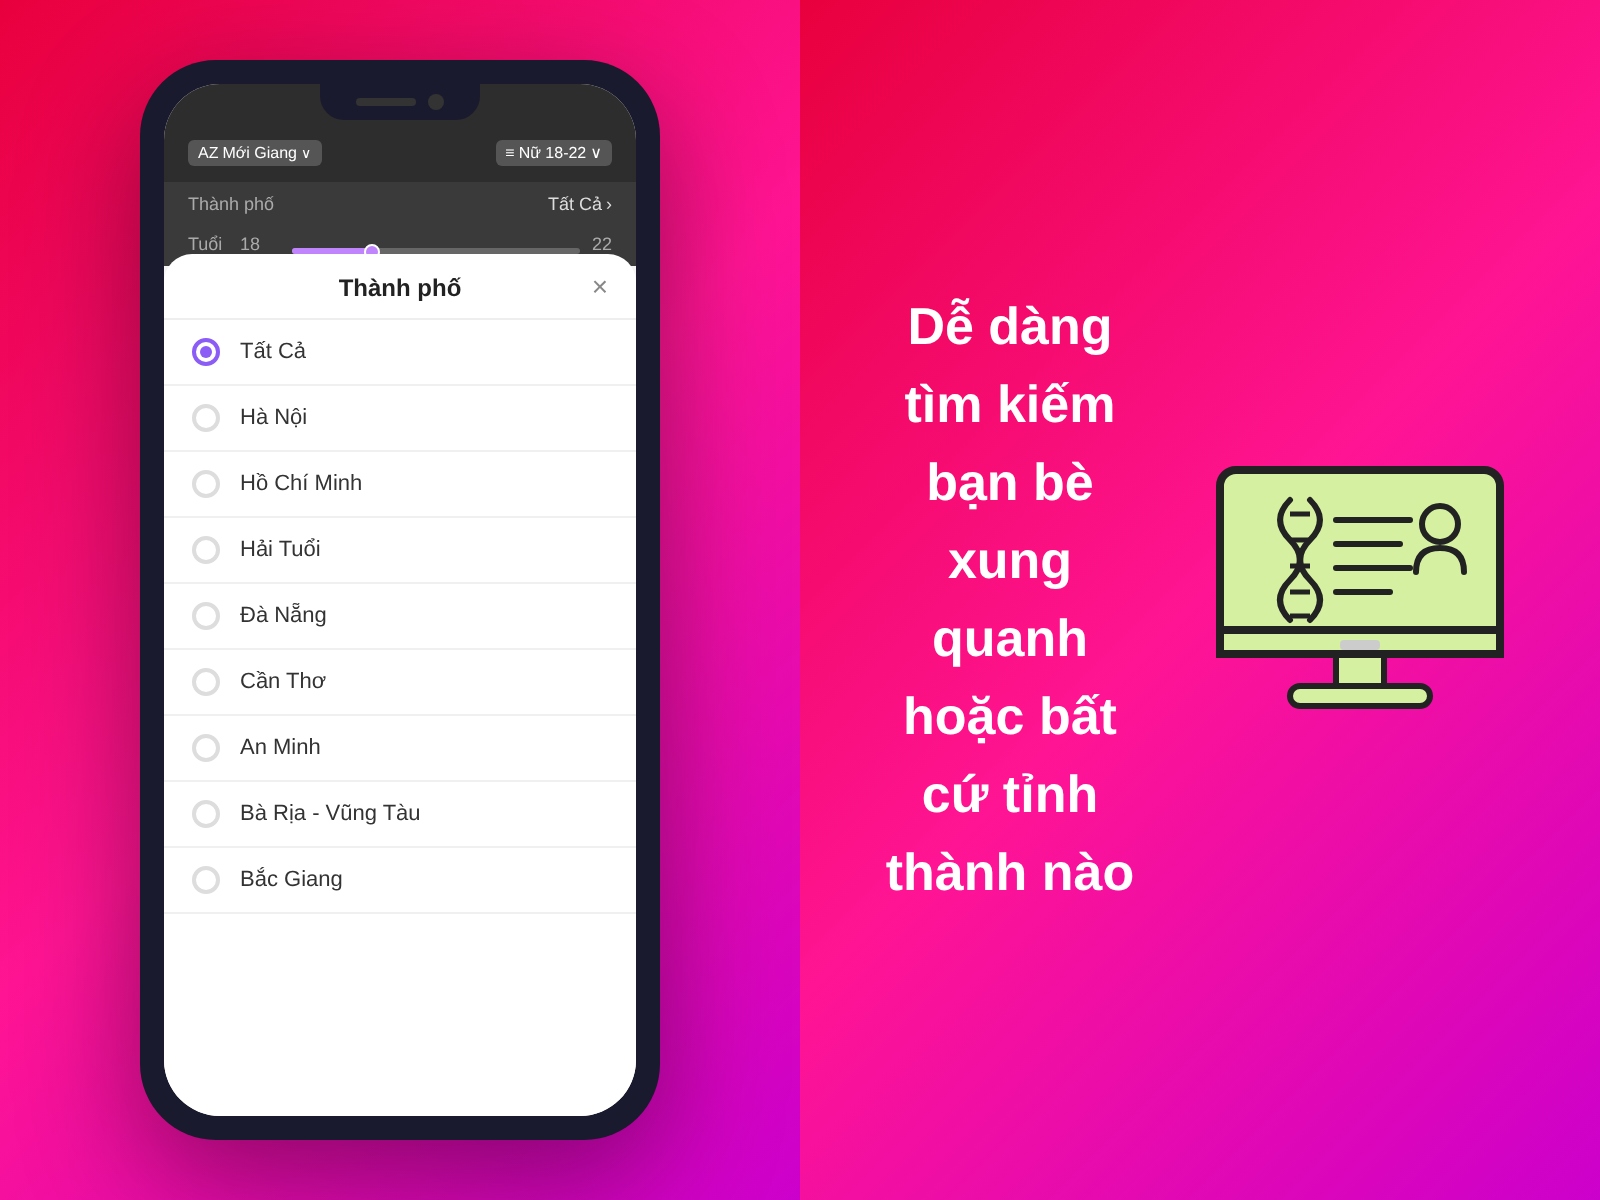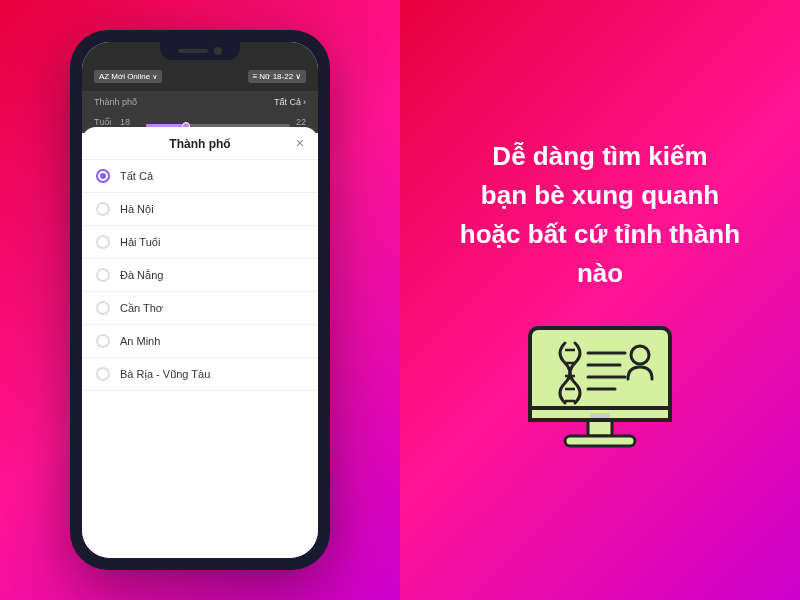--- a/index.html
+++ b/index.html
@@ -21,21 +21,21 @@
       justify-content: center;
       position: relative;
     }
 
     
     .right-panel {
       width: 400px;
       height: 600px;
       background: linear-gradient(135deg, #e8003d 0%, #ff1493 50%, #cc00cc 100%);
       display: flex;
-      flex-direction: column;
+      flex-direction: row;
       align-items: center;
       justify-content: center;
       gap: 30px;
       padding: 40px;
     }
 
     .right-text {
       color: white;
       text-align: center;
       font-size: 26px;
@@ -301,21 +301,21 @@
   <div class="phone-frame">
     <div class="phone-notch">
       <div class="notch-speaker"></div>
       <div class="notch-camera"></div>
     </div>
     <div class="phone-screen">
 
       <div class="phone-topbar">
         <div class="topbar-badge">
           <span>AZ</span>
-          <span>Mới Online</span>
+          <span>Mới Giang</span>
           <span class="chevron">∨</span>
         </div>
         <div class="topbar-divider"></div>
         <div class="topbar-filter">
           <span>≡</span>
           <span>Nữ 18-22</span>
           <span class="chevron">∨</span>
         </div>
       </div>
 
@@ -348,37 +348,45 @@
                 <div class="radio-inner"></div>
               </div>
               <span class="city-name">Tất Cả</span>
             </div>
             <div class="city-item">
               <div class="radio-outer"></div>
               <span class="city-name">Hà Nội</span>
             </div>
             <div class="city-item">
               <div class="radio-outer"></div>
+              <span class="city-name">Hồ Chí Minh</span>
+            </div>
+            <div class="city-item">
+              <div class="radio-outer"></div>
               <span class="city-name">Hải Tuổi</span>
             </div>
             <div class="city-item">
               <div class="radio-outer"></div>
               <span class="city-name">Đà Nẵng</span>
             </div>
             <div class="city-item">
               <div class="radio-outer"></div>
               <span class="city-name">Cần Thơ</span>
             </div>
             <div class="city-item">
               <div class="radio-outer"></div>
               <span class="city-name">An Minh</span>
             </div>
             <div class="city-item">
               <div class="radio-outer"></div>
               <span class="city-name">Bà Rịa - Vũng Tàu</span>
+            </div>
+            <div class="city-item">
+              <div class="radio-outer"></div>
+              <span class="city-name">Bắc Giang</span>
             </div>
           </div>
       </div>
     </div>
   </div>
 </div>
 
 <div class="right-panel">
   <div class="right-text">
     <div>Dễ dàng tìm kiếm</div>

